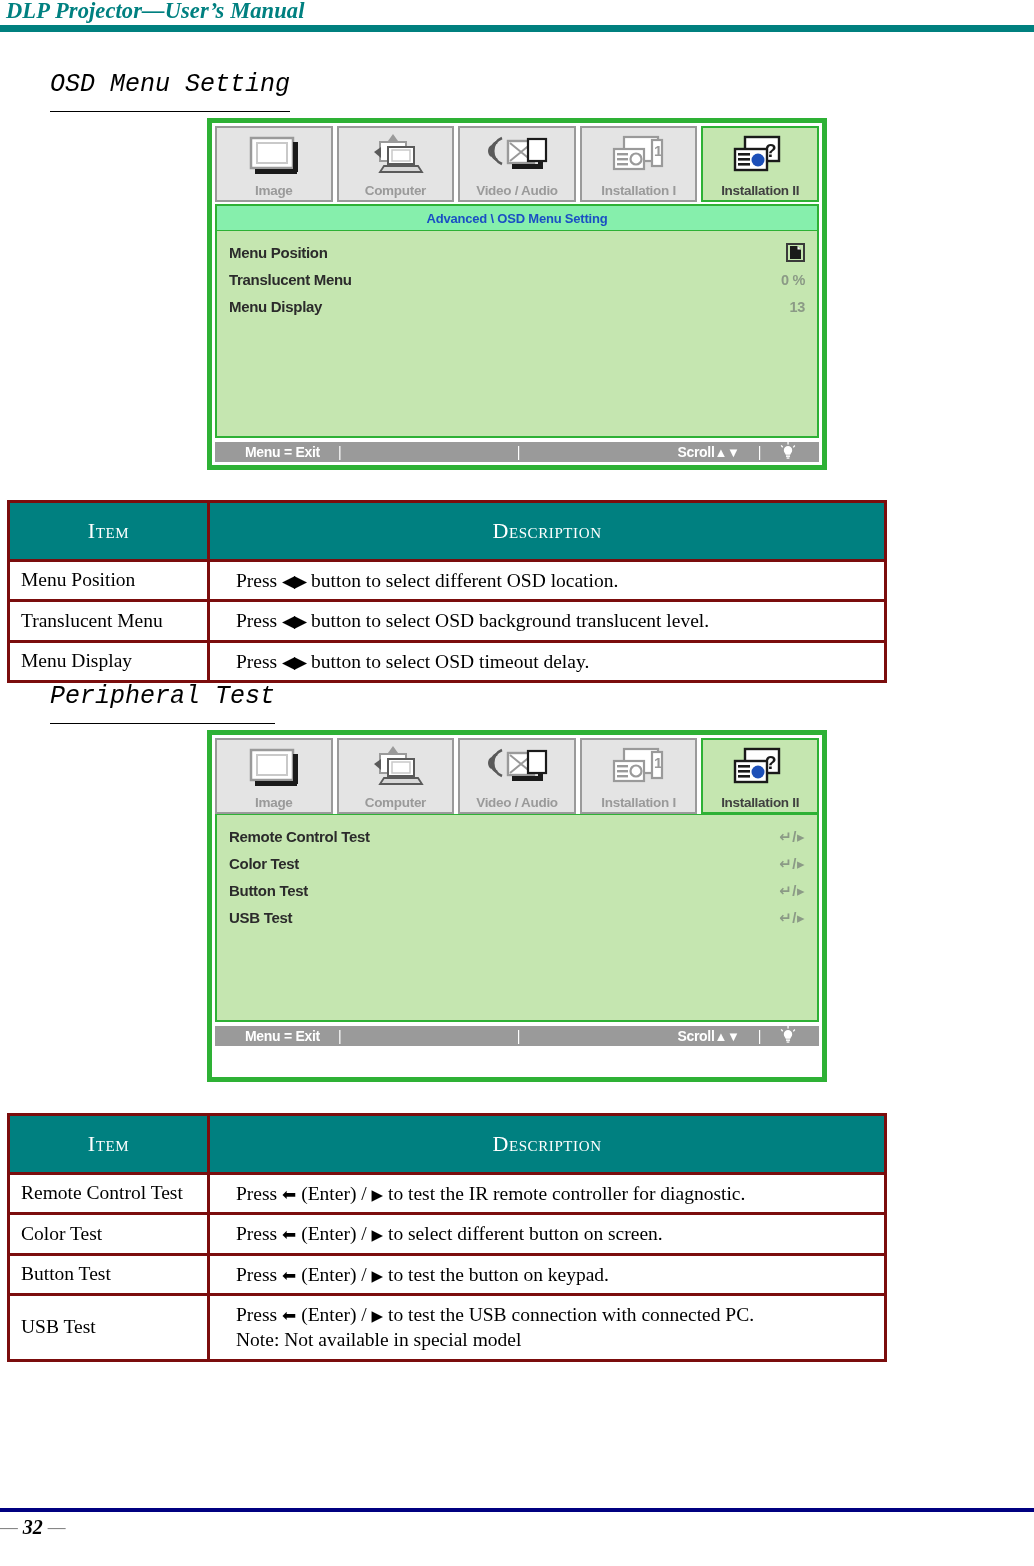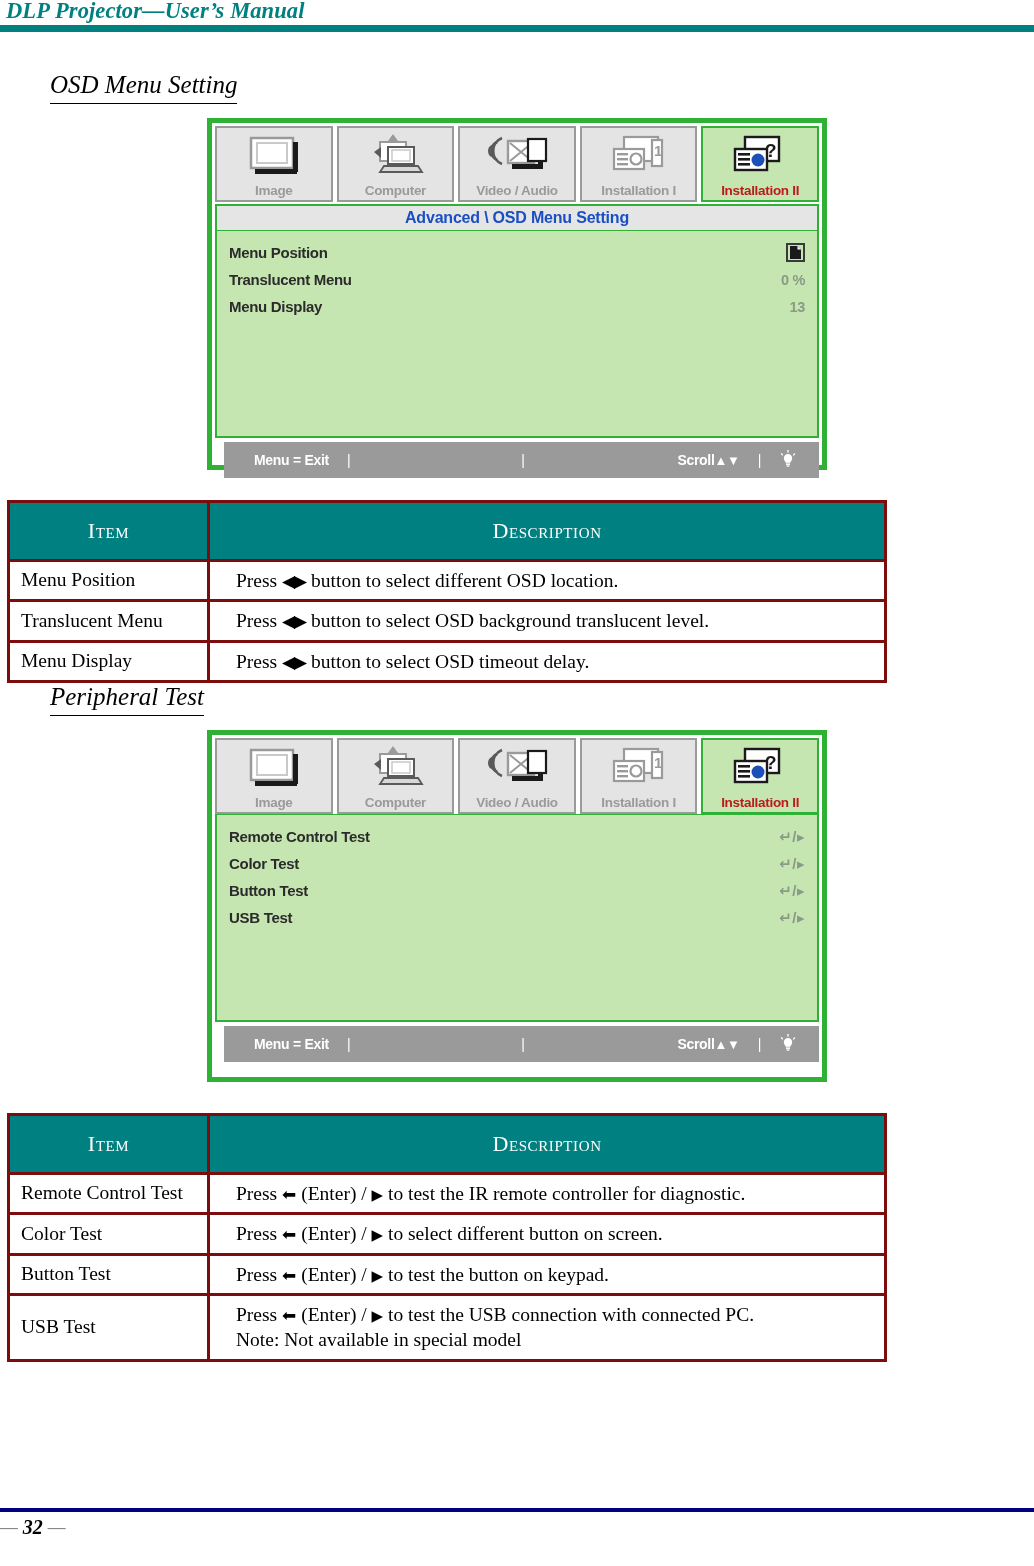--- a/index.html
+++ b/index.html
@@ -37,27 +37,27 @@
   .page-header .rule {
     position: absolute;
     left: 0; top: 25px;
     width: 1034px; height: 7px;
     background: #00807f;
   }
 
   
   .section-heading {
     position: absolute;
-    font-family: Liberation Serif, serif;
+    font-family: Liberation Mono, monospace;
     font-style: italic;
     font-size: 25px;
     color: #000;
     white-space: nowrap;
     border-bottom: 1.3px solid #000;
-    padding-bottom: 5px;
+    padding-bottom: 13px;
     line-height: 1.05;
   }
   #heading-osd { left: 50px; top: 72px; }
   #heading-peripheral { left: 50px; top: 684px; }
 
   
   .osd {
     position: absolute;
     width: 620px;
     background: #ffffff;
@@ -110,35 +110,35 @@
   }
   .osd-tab .tab-label {
     font-family: "Liberation Sans", "DejaVu Sans", sans-serif;
     font-size: 13.5px;
     font-weight: bold;
     color: #9a9a9a;
     letter-spacing: -0.3px;
     white-space: nowrap;
     line-height: 1;
   }
-  .osd-tab.active .tab-label { color: #b91c1c; }
+  .osd-tab.active .tab-label { color: #404040; }
 
   
   .osd-subtitle {
     margin: 2px 3px 0 3px;
     height: 26px;
-    background: #e5e5e5;
+    background: #86efac;
     border: 2px solid #2eb135;
     border-bottom: none;
     box-sizing: border-box;
     display: flex;
     align-items: center;
     justify-content: center;
     font-family: "Liberation Sans", "DejaVu Sans", sans-serif;
-    font-size: 16px;
+    font-size: 13px;
     font-weight: bold;
     color: #1a4fc4;
     letter-spacing: -0.2px;
   }
 
   
   .osd-body {
     margin: 0 3px 0 3px;
     height: 208px;
     background: #c5e6b0;
@@ -175,22 +175,22 @@
     border: 2px solid #3a3a3a;
     background: #c5e6b0;
     display: inline-flex;
     align-items: center;
     justify-content: center;
     box-sizing: border-box;
   }
 
   
   .osd-foot {
-    margin: 4px 3px 3px 12px;
-    height: 36px;
+    margin: 4px 3px 3px 3px;
+    height: 20px;
     background: #9a9a9a;
     display: flex;
     align-items: center;
     font-family: "Liberation Sans", "DejaVu Sans", sans-serif;
     font-size: 14px;
     font-weight: bold;
     color: #ffffff;
     letter-spacing: -0.3px;
     box-sizing: border-box;
   }

